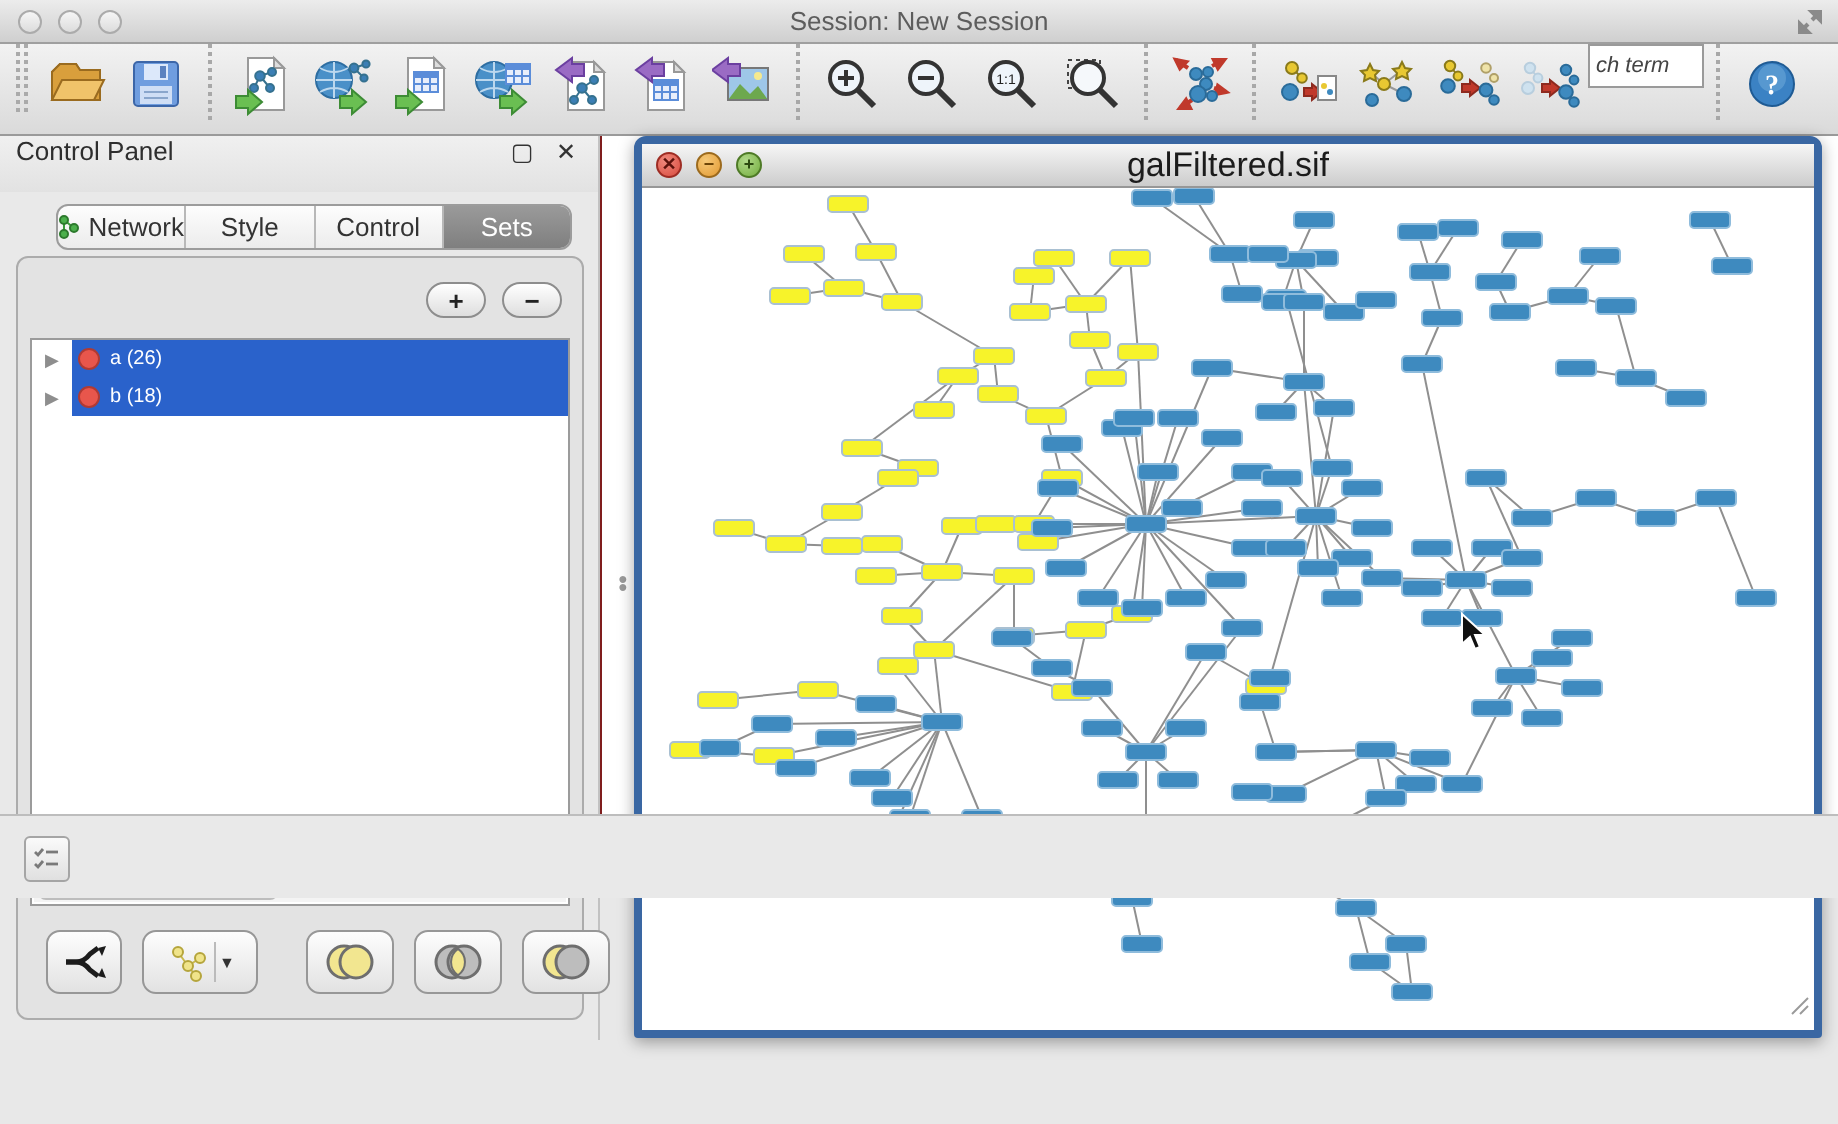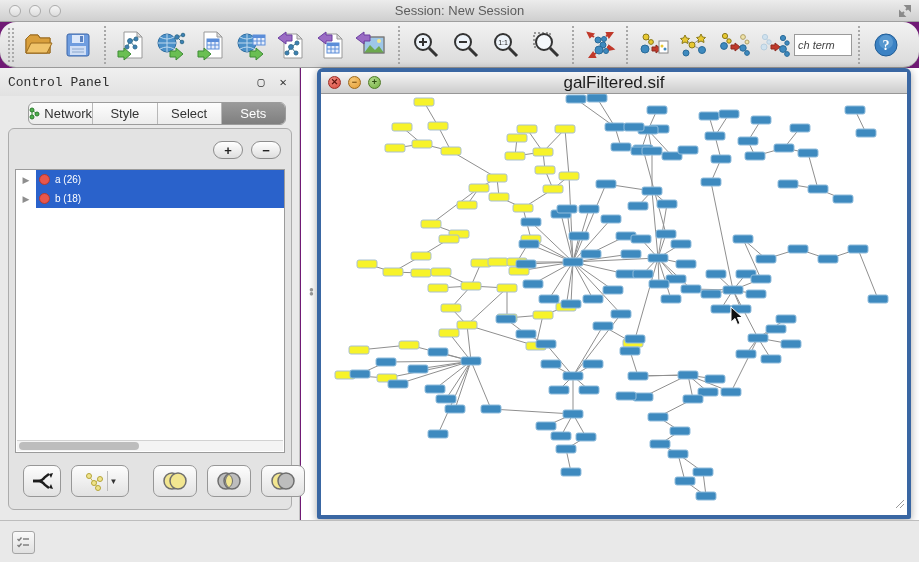--- a/index.html
+++ b/index.html
@@ -1,47 +1,47 @@
 <!DOCTYPE html>
 <html><head>
 <meta charset="utf-8">
 <style>
   * { margin:0; padding:0; box-sizing:border-box; }
   html,body { width:919px; height:562px; overflow:hidden;
     font-family:"Liberation Sans", sans-serif; background:#e8e8e8; }
-  .app { position:absolute; inset:0; width:919px; height:562px; background:#701a75; }
+  .app { position:absolute; inset:0; width:919px; height:449px; background:#7f1d1d; }
 
   
   .titlebar { position:absolute; left:0; top:0; width:919px; height:22px;
     background:linear-gradient(#ececec,#cfcfcf); border-bottom:1px solid #9f9f9f;
     display:flex; align-items:center; }
   .traffic { display:flex; gap:8px; margin-left:9px; }
   .tl { width:12px; height:12px; border-radius:50%;
     background:linear-gradient(#f6f6f6,#dcdcdc); border:1px solid #ababab; }
   .win-title { position:absolute; left:0; right:0; text-align:center;
     font-size:13px; color:#5d5d5d; }
   .fs-icon { position:absolute; right:6px; top:3px; }
 
   
   .toolbar { position:absolute; left:0; top:22px; width:919px; height:46px;
     background:linear-gradient(#f2f2f2,#dadada); border-bottom:1px solid #9a9a9a;
-    display:flex; align-items:center; padding:0 4px;border-radius:16px; }
+    display:flex; padding:0 4px; }
   .tb-handle { width:6px; height:34px; border-left:2px dotted #aaa; border-right:2px dotted #aaa; margin:0 4px; }
   .tb-sep { width:0; height:38px; border-left:2px dotted #a8a8a8; margin:0 6px; }
   .tbi { width:40px; height:40px; display:flex; align-items:center; justify-content:center; border-radius:4px; }
   .tbi svg { width:32px; height:32px; }
   .search-box { width:58px; height:22px; border:1px solid #9a9a9a; background:#fff;
     font-size:11px; font-style:italic; color:#444; padding:0 3px;
     font-family:"Liberation Sans", sans-serif; }
 
   
   .cpanel { position:absolute; left:0; top:68px; width:300px; height:452px;
     background:#e9e9e9; border-right:1px solid #c2c2c2; }
-  .cp-header { height:28px; display:flex; align-items:center; padding:0 8px;
-    background:linear-gradient(#f0f0f0,#e2e2e2);font-family:Liberation Mono, monospace; }
+  .cp-header { height:28px; display:flex; padding:0 8px;
+    background:linear-gradient(#f0f0f0,#e2e2e2); }
   .cp-title { font-size:13px; color:#2e2e2e; flex:1; }
   .cp-float, .cp-close { width:16px; height:16px; display:flex; align-items:center;
     justify-content:center; color:#333; font-size:12px; margin-left:6px; cursor:default; }
   .tabs { display:flex; margin:6px 24px 0 28px; height:23px;
     border:1px solid #9c9c9c; border-radius:6px; overflow:hidden;
     background:linear-gradient(#fdfdfd,#ececec); width:258px; }
   .tab { flex:1; display:flex; align-items:center; justify-content:center; gap:4px;
     font-size:13px; color:#333; border-right:1px solid #b8b8b8; }
   .tab:last-child { border-right:none; }
   .tab.sel { background:linear-gradient(#9a9a9a,#7f7f7f); color:#fff;align-items:center; }
@@ -390,21 +390,21 @@
               <circle cx="3" cy="10" r="2"></circle>
               <circle cx="8" cy="7" r="2"></circle>
             </g>
           </svg>
         <span>Network</span>
       </div>
       <div class="tab">
           <span>Style</span>
         </div>
       <div class="tab">
-          <span>Select</span>
+          <span>Control</span>
         </div>
       <div class="tab sel">
           <span>Sets</span>
         </div>
     </div>
 
     <div class="panel-box">
       <div class="pm-btns">
         <div class="pm-btn">+</div>
         <div class="pm-btn">−</div>

